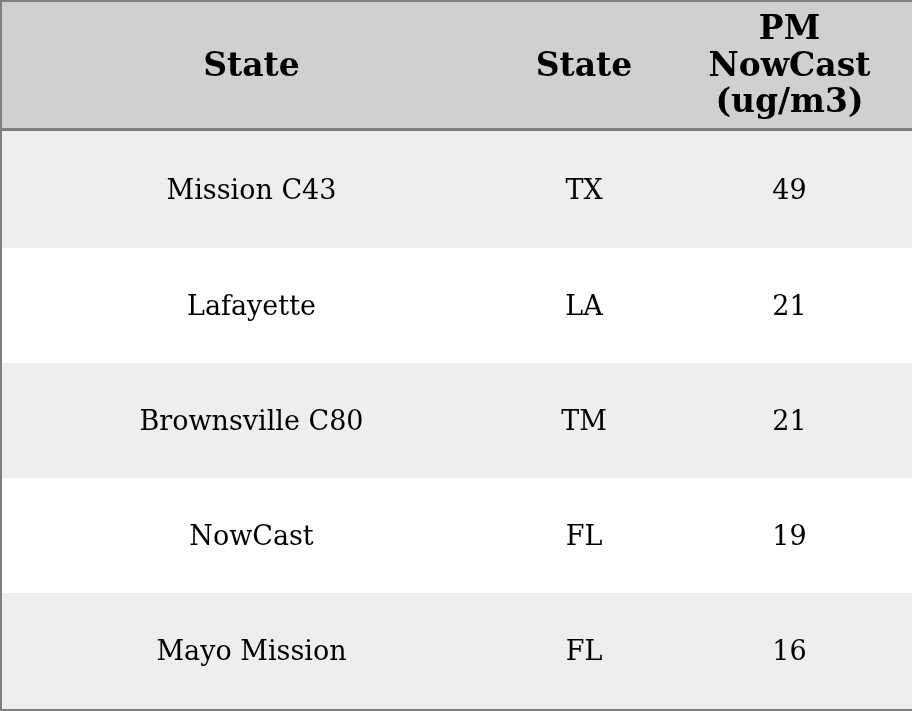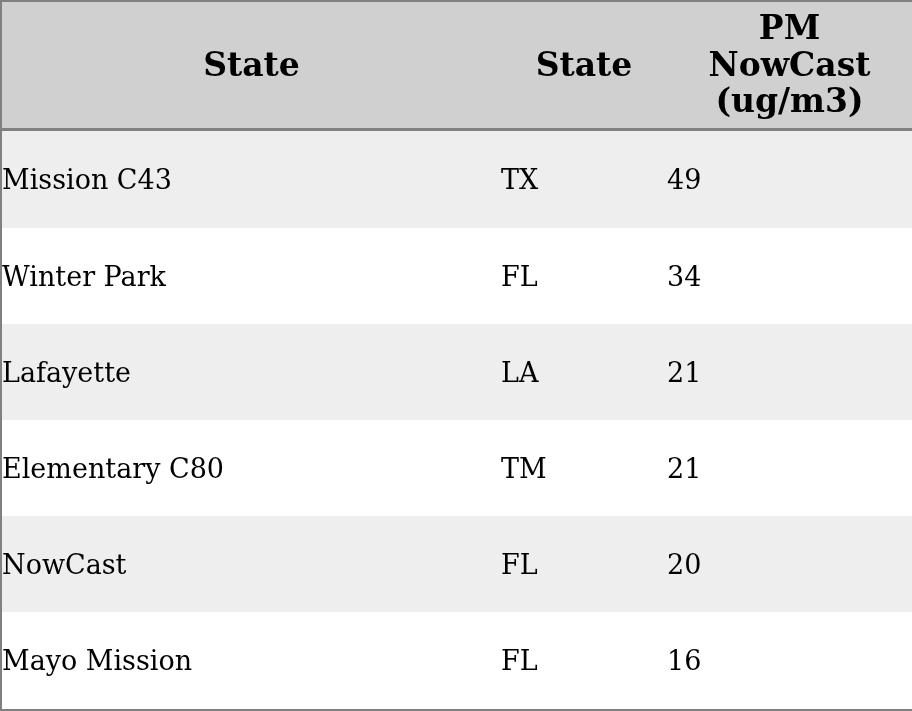--- a/index.html
+++ b/index.html
@@ -32,20 +32,21 @@
     text-align: center;
     font-size: 33px;
     font-weight: bold;
     line-height: 1.12;
     white-space: pre-line;
     padding: 0;
   }
   tbody td {
     height: 57px;
     vertical-align: middle;
+    text-align: center;
     font-size: 27px;
     font-weight: normal;
     padding: 0;
     border: none;
   }
   tbody tr:nth-child(odd)  { background: #eeeeee; }
   tbody tr:nth-child(even) { background: #ffffff; }
 </style>
 </head>
 <body>
@@ -65,44 +66,39 @@
 (ug/m3)</th>
     </tr>
   </thead>
   <tbody>
   <tr>
     <td>Mission C43</td>
     <td>TX</td>
     <td>49</td>
   </tr>
 
-  <tr>
-    <td>Winter Park</td>
-    <td>FL</td>
-    <td>34</td>
-  </tr>
 
 
 
   <tr>
     <td>Lafayette</td>
     <td>LA</td>
     <td>21</td>
   </tr>
 
   <tr>
-    <td>Elementary C80</td>
+    <td>Brownsville C80</td>
     <td>TM</td>
     <td>21</td>
   </tr>
 
   <tr>
     <td>NowCast</td>
     <td>FL</td>
-    <td>20</td>
+    <td>19</td>
   </tr>
 
 
 
   <tr>
     <td>Mayo Mission</td>
     <td>FL</td>
     <td>16</td>
   </tr>
 </tbody>

